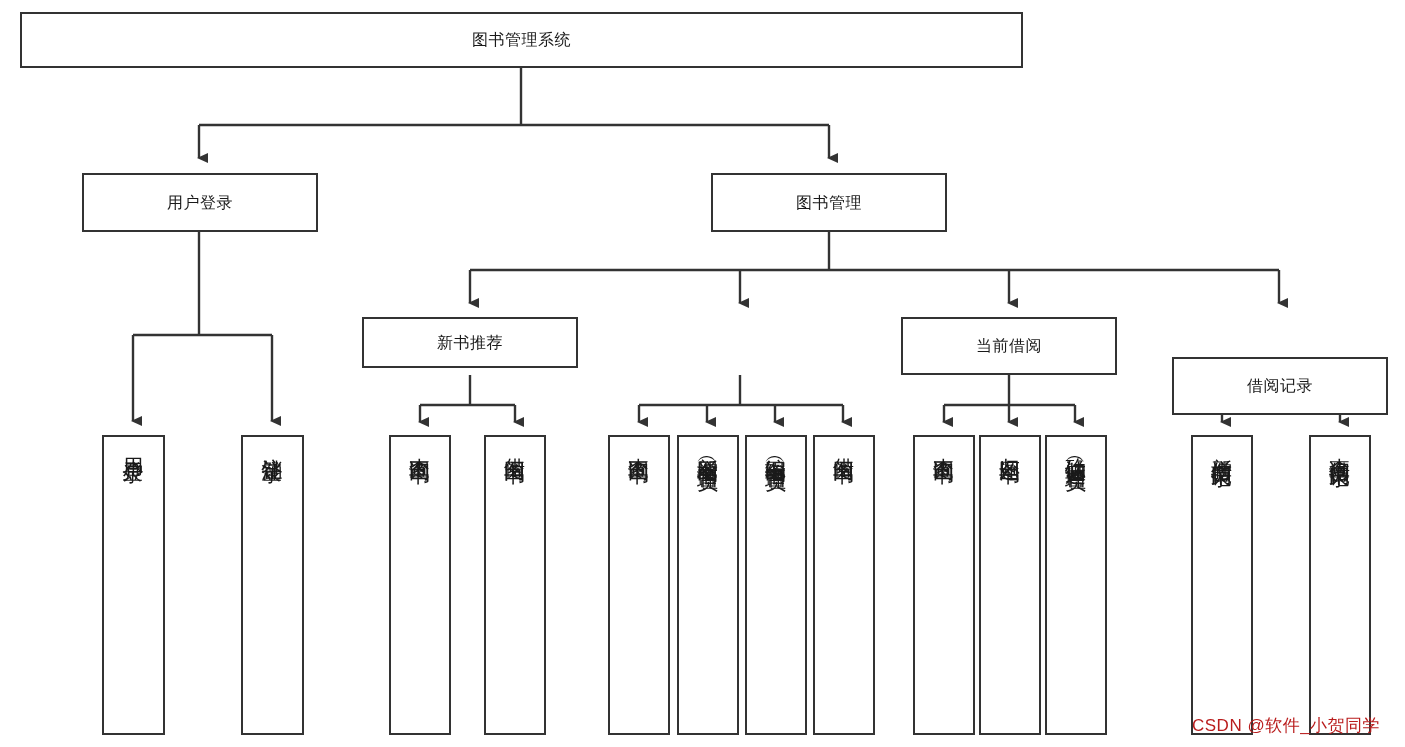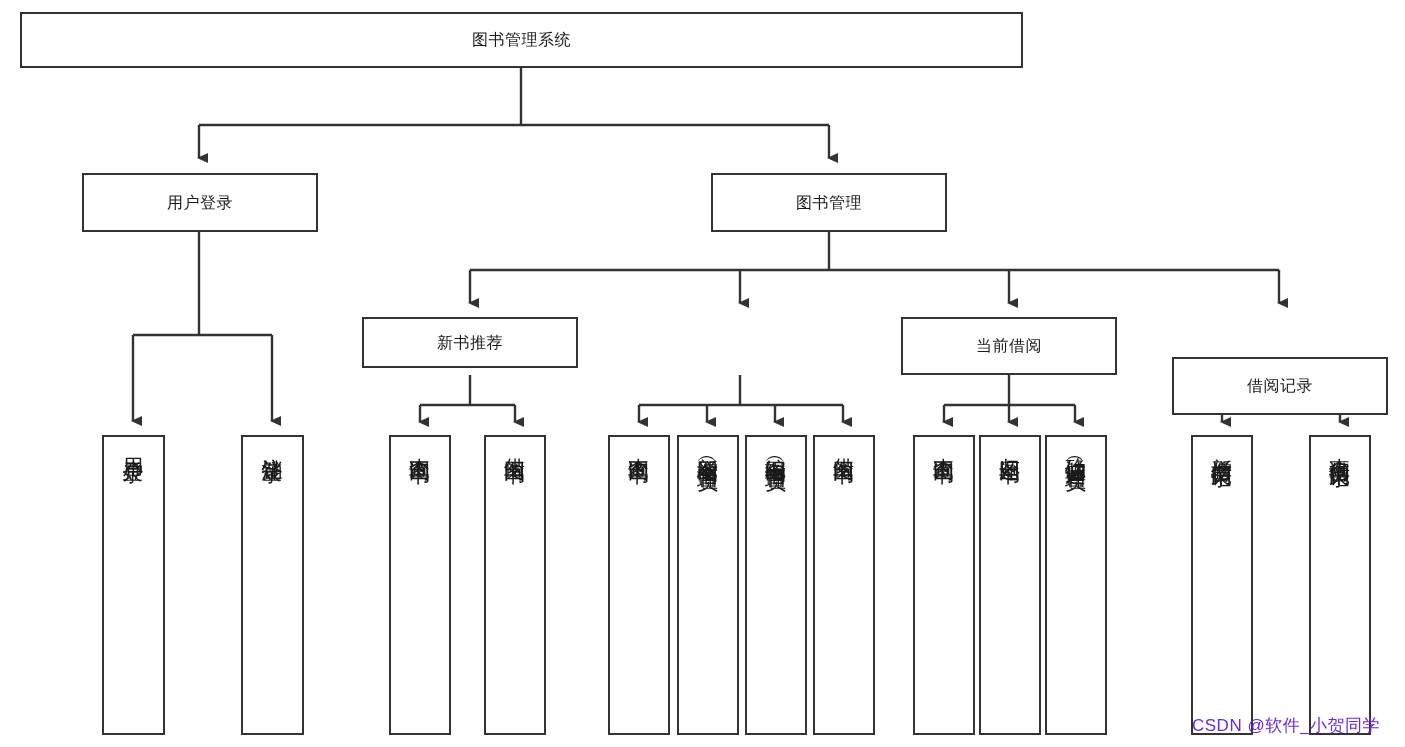--- a/index.html
+++ b/index.html
@@ -52,21 +52,21 @@
     writing-mode: vertical-rl;
     text-orientation: upright;
     font-size: 21px;
     letter-spacing: 2px;
     line-height: 1;
     margin: 0 auto;
   }
   .watermark {
     position: absolute;
     font-size: 17px;
-    color: #6d28d9;
+    color: #b91c1c;
     white-space: pre;
     letter-spacing: 0.5px;
   }
 </style>
 </head>
 <body>
 
 <div id="canvas">
 
   <svg class="links" viewBox="0 0 1405 747">

